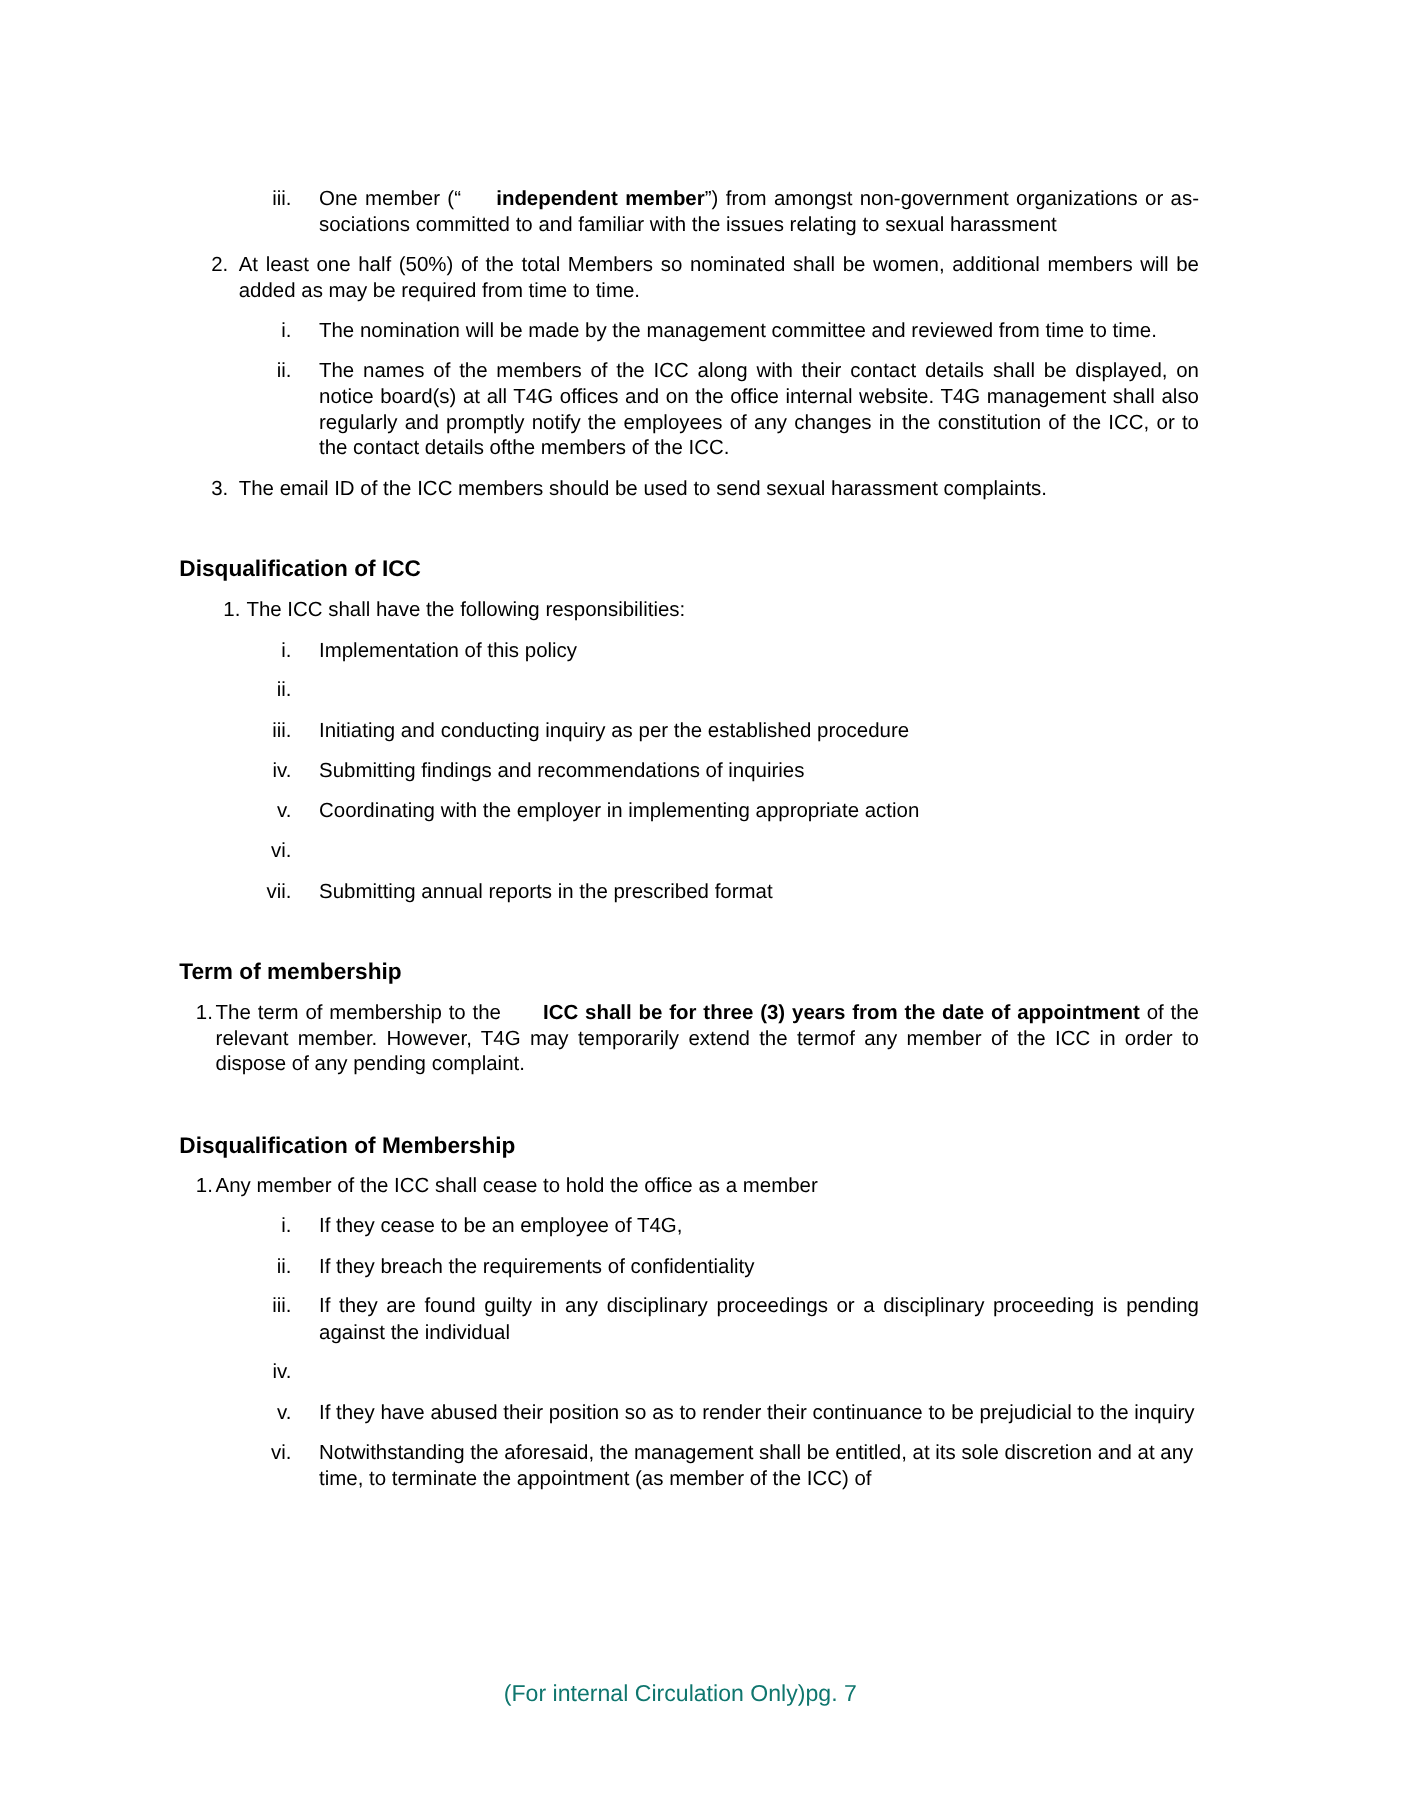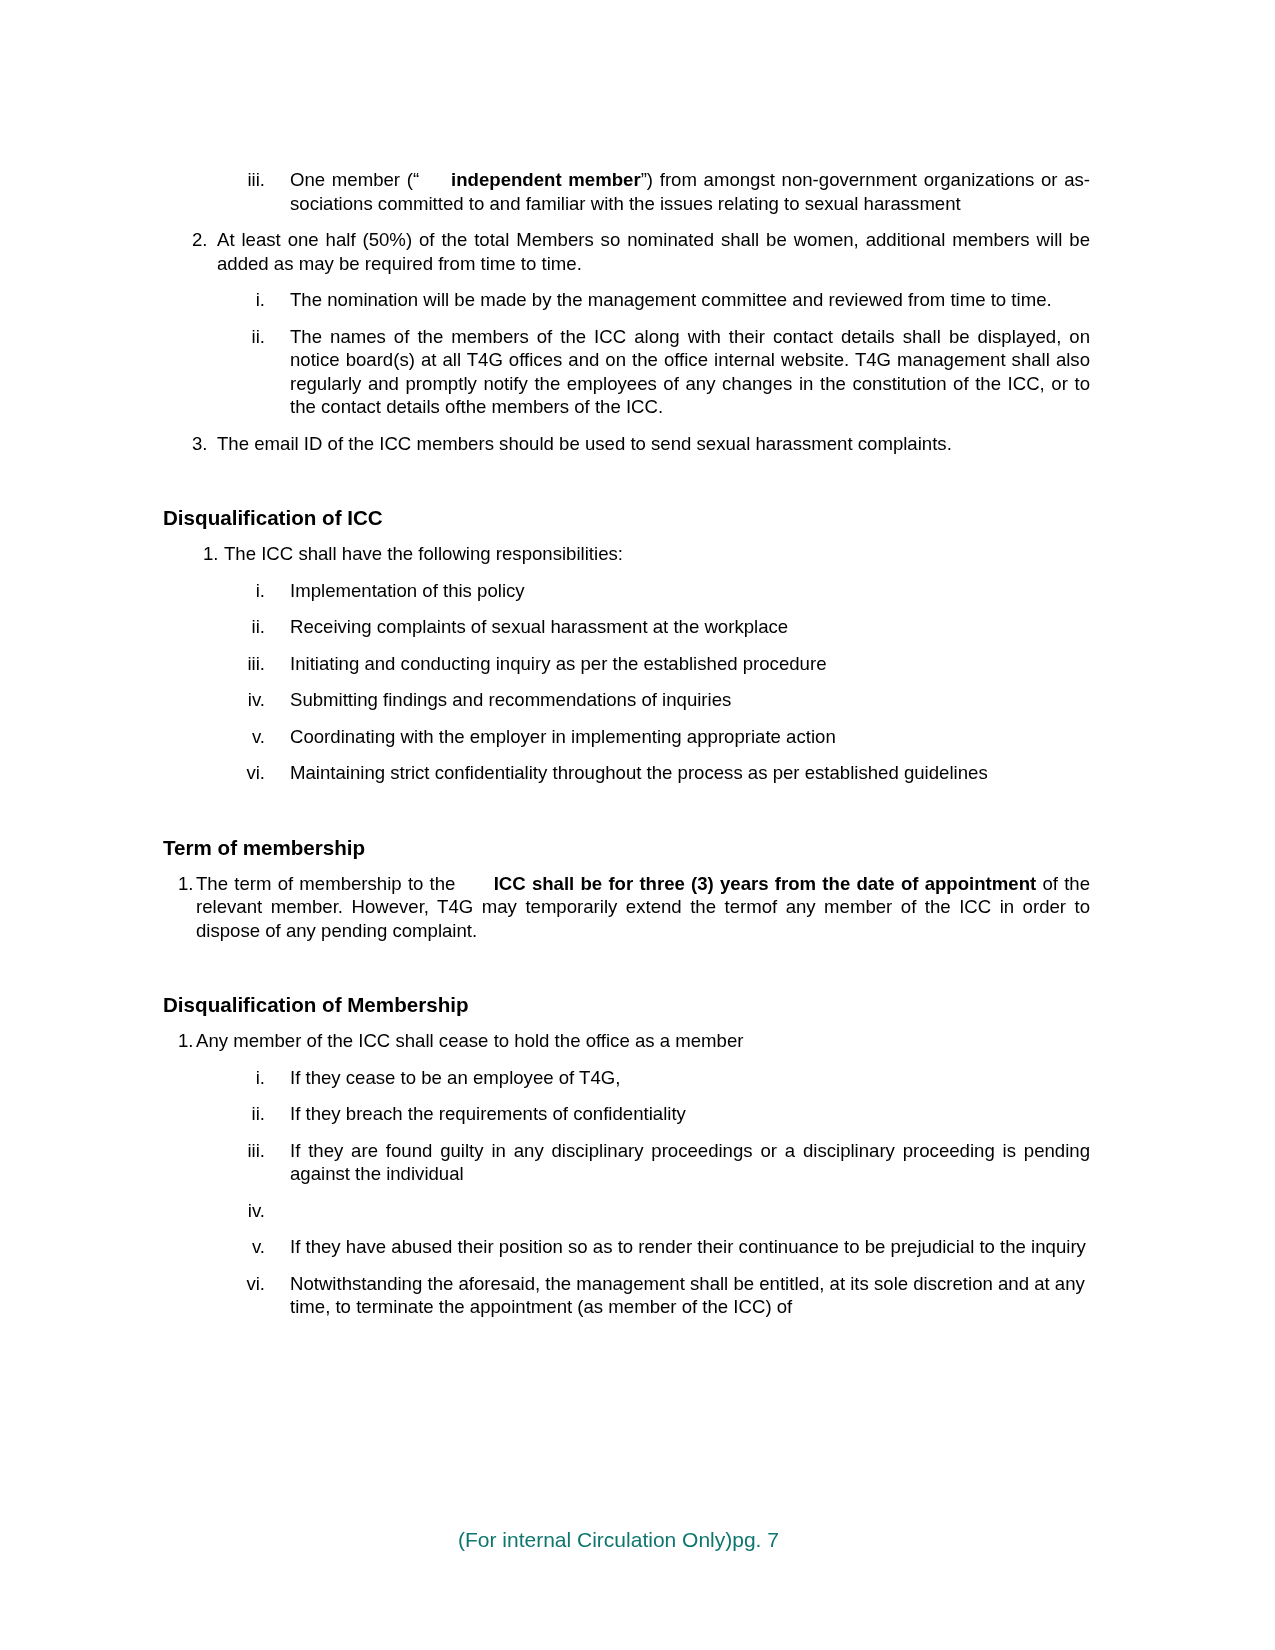--- a/index.html
+++ b/index.html
@@ -98,37 +98,39 @@
       <span class="marker">1.</span>
       <div class="text">The ICC shall have the following responsibilities:</div>
     </div>
 
     <div class="li l2">
       <span class="marker">i.</span>
       <div class="text">Implementation of this policy</div>
     </div>
     <div class="li l2">
       <span class="marker">ii.</span>
-      <div class="text">Receiving complaints of sexual harassment at the workplace</div>
     </div>
     <div class="li l2">
       <span class="marker">iii.</span>
       <div class="text">Initiating and conducting inquiry as per the established procedure</div>
     </div>
     <div class="li l2">
       <span class="marker">iv.</span>
       <div class="text">Submitting findings and recommendations of inquiries</div>
     </div>
     <div class="li l2">
       <span class="marker">v.</span>
       <div class="text">Coordinating with the employer in implementing appropriate action</div>
     </div>
     <div class="li l2">
       <span class="marker">vi.</span>
-      <div class="text">Maintaining strict confidentiality throughout the process as per established guidelines</div>
+    </div>
+    <div class="li l2">
+      <span class="marker">vii.</span>
+      <div class="text">Submitting annual reports in the prescribed format</div>
     </div>
 
     <div class="heading">Term of membership</div>
 
     <div class="li l1c">
       <span class="marker">1.</span>
       <div class="text just"><span>The term of membership to the </span><b>ICC shall be for three (3) years from the date of appointment</b><span> of the relevant member. However, T4G may temporarily extend the termof any member of the ICC in order to dispose of any pending complaint.</span></div>
     </div>
 
     <div class="heading">Disqualification of Membership</div>

